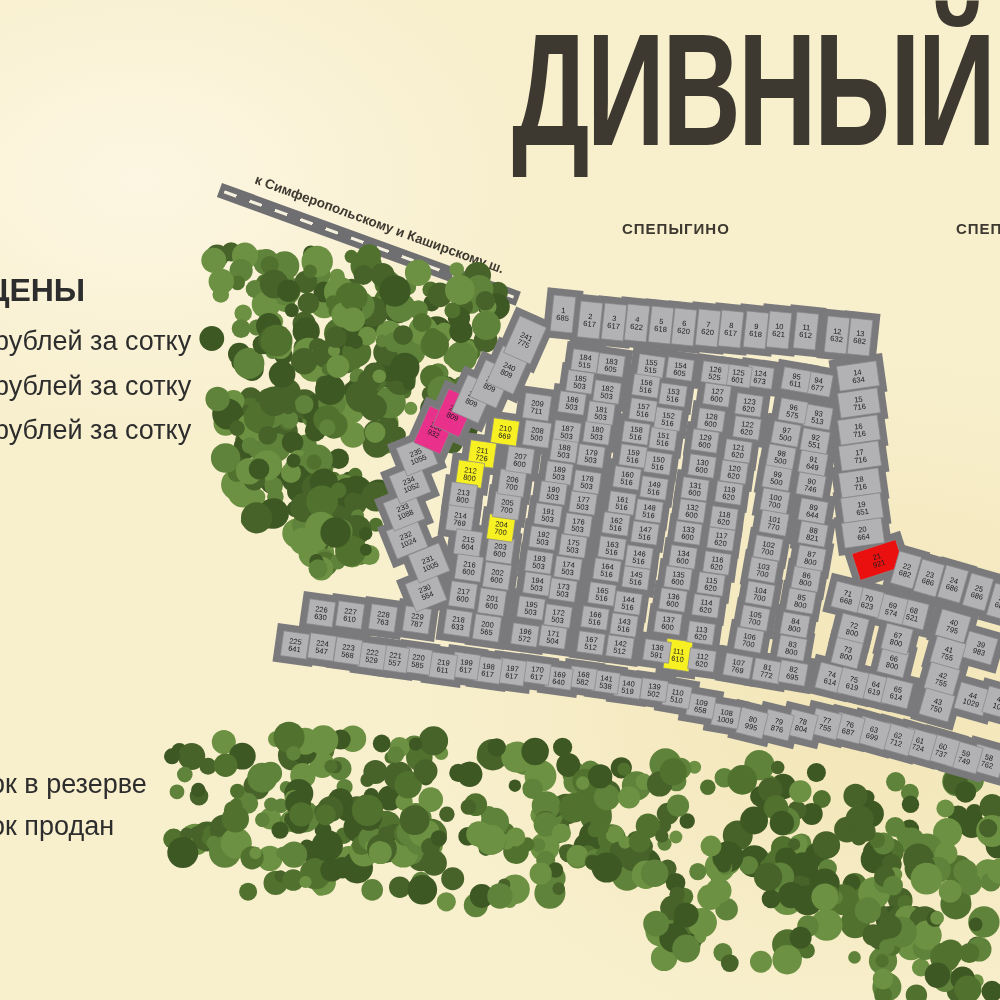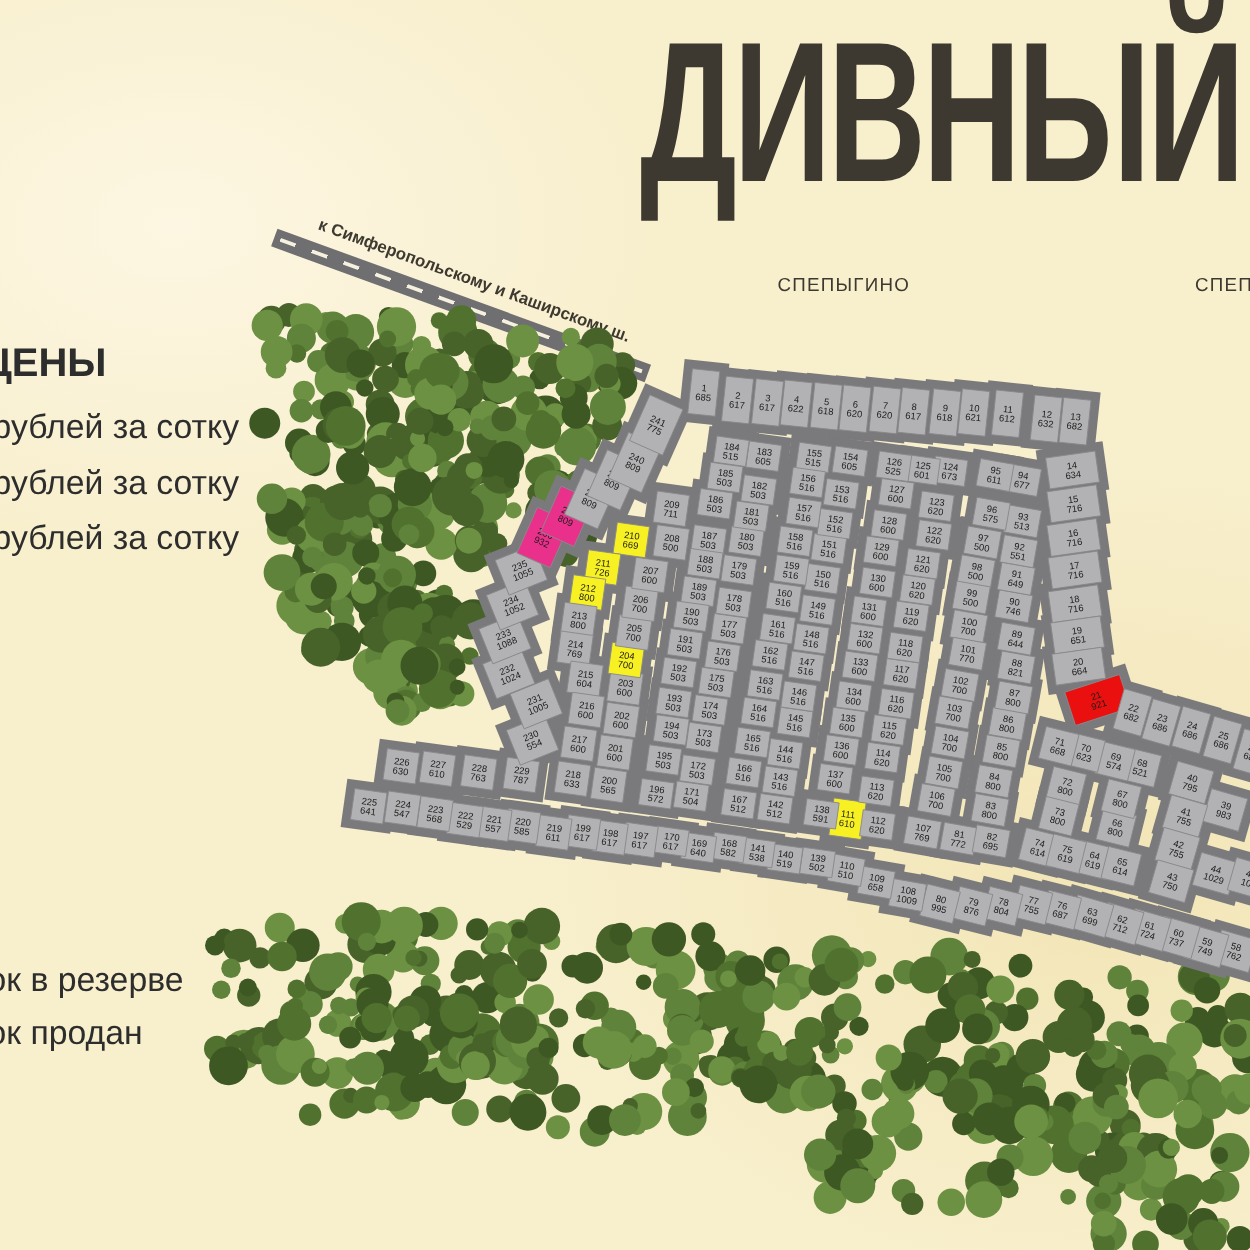--- a/index.html
+++ b/index.html
@@ -10,21 +10,21 @@
       radial-gradient(620px 420px at 14% 18%, #fdf6e2, rgba(253,246,226,0) 62%),
       radial-gradient(700px 520px at 88% 70%, #f2e5b6, rgba(242,229,182,0) 65%),
       radial-gradient(500px 380px at 55% 95%, #f5e9c0, rgba(245,233,192,0) 60%),
       #f8efcd;
   }
   #page-title{
     position:absolute;left:512px;top:18px;line-height:.9;
     font-size:160px;font-weight:bold;letter-spacing:-4px;white-space:nowrap;
     transform:scaleX(.68);transform-origin:left top;
   }
-  .district{position:absolute;font-size:15px;font-weight:normal;letter-spacing:1px;white-space:nowrap;}
+  .district{position:absolute;font-size:15px;font-weight:bold;letter-spacing:1px;white-space:nowrap;}
   #road{position:absolute;left:222px;top:183px;width:318px;height:15px;
     transform:rotate(20deg);transform-origin:left top;}
   #road .dash{position:absolute;left:5px;right:5px;top:6px;height:2.5px;
     background:repeating-linear-gradient(90deg,#f6f1de 0 13px,transparent 13px 27px);}
   #road-label{position:absolute;left:258px;top:172px;font-size:13.5px;font-weight:bold;
     transform:rotate(20deg);transform-origin:left top;white-space:nowrap;}
   .side-text{position:absolute;white-space:nowrap;}
   #prices-heading{left:-14px;top:272px;font-size:32px;font-weight:bold;}
   .price-line{font-size:27px;left:-6px;}
   #price-1{top:326px}#price-2{top:371px}#price-3{top:415px}

